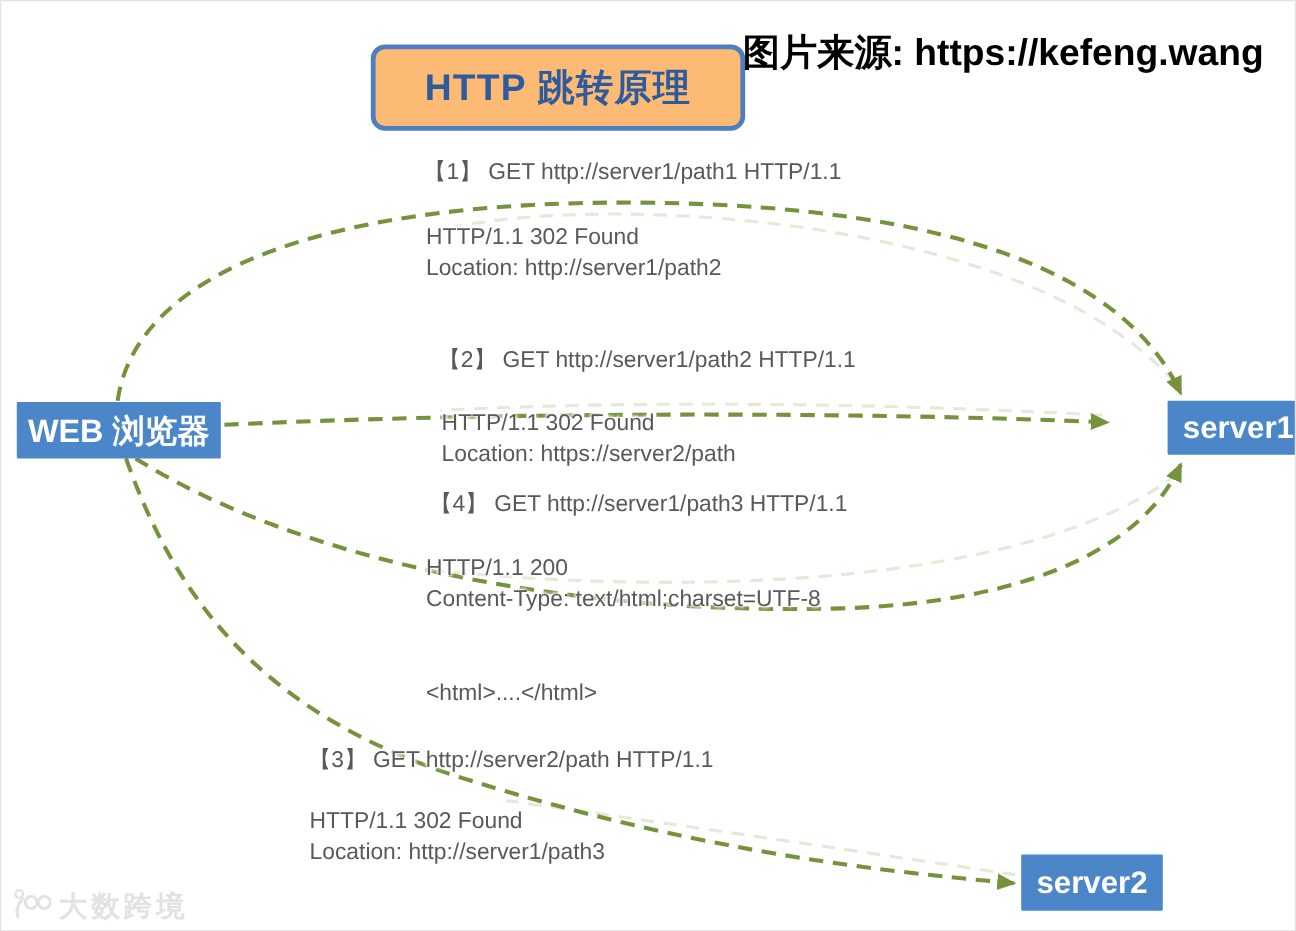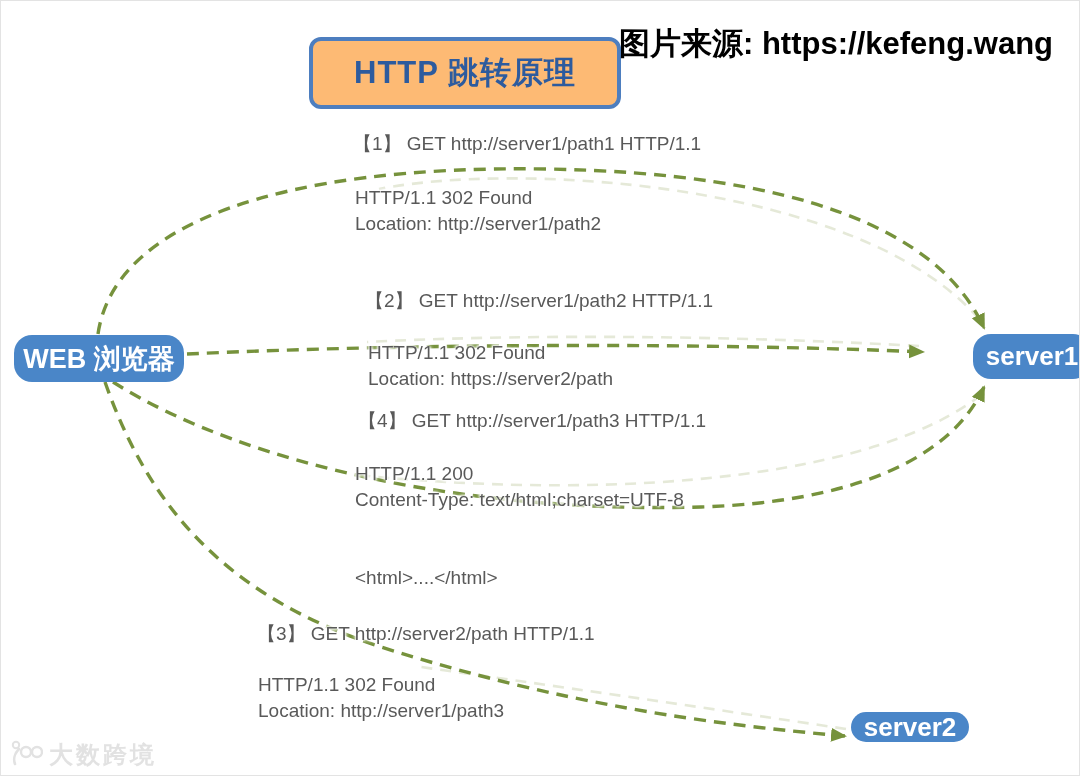--- a/index.html
+++ b/index.html
@@ -16,27 +16,27 @@
   }
   .title-box{
     position:absolute;left:308px;top:36px;width:312px;height:72px;
     background:#fdba74;border:4px solid #4d7ebf;border-radius:12px;
     display:flex;align-items:center;justify-content:center;box-sizing:border-box;
   }
   .title-box span{
     color:#2d5b9e;font-size:31px;font-weight:bold;letter-spacing:1px;
   }
   .node{
-    position:absolute;background:#4a86c8;border-radius:18px;
+    position:absolute;background:#4a86c8;border-radius:1px;
     display:flex;align-items:center;justify-content:center;
     color:#ffffff;font-weight:bold;
   }
   .node-browser{left:13px;top:334px;width:170px;height:47px;font-size:27px;}
   .node-server1{left:972px;top:333px;width:118px;height:45px;font-size:26px;}
-  .node-server2{left:850px;top:711px;width:118px;height:30px;font-size:26px;}
+  .node-server2{left:850px;top:711px;width:118px;height:47px;font-size:26px;}
   .source-note{
     position:absolute;right:26px;top:22px;color:#000000;
     font-size:31px;font-weight:600;
   }
   .watermark{
     position:absolute;left:8px;top:738px;display:flex;
     color:#e2e2e2;font-weight:bold;font-size:24px;letter-spacing:3px;
   }
   .watermark .wm-logo-icon{margin-right:6px;display:block;}
 </style>

